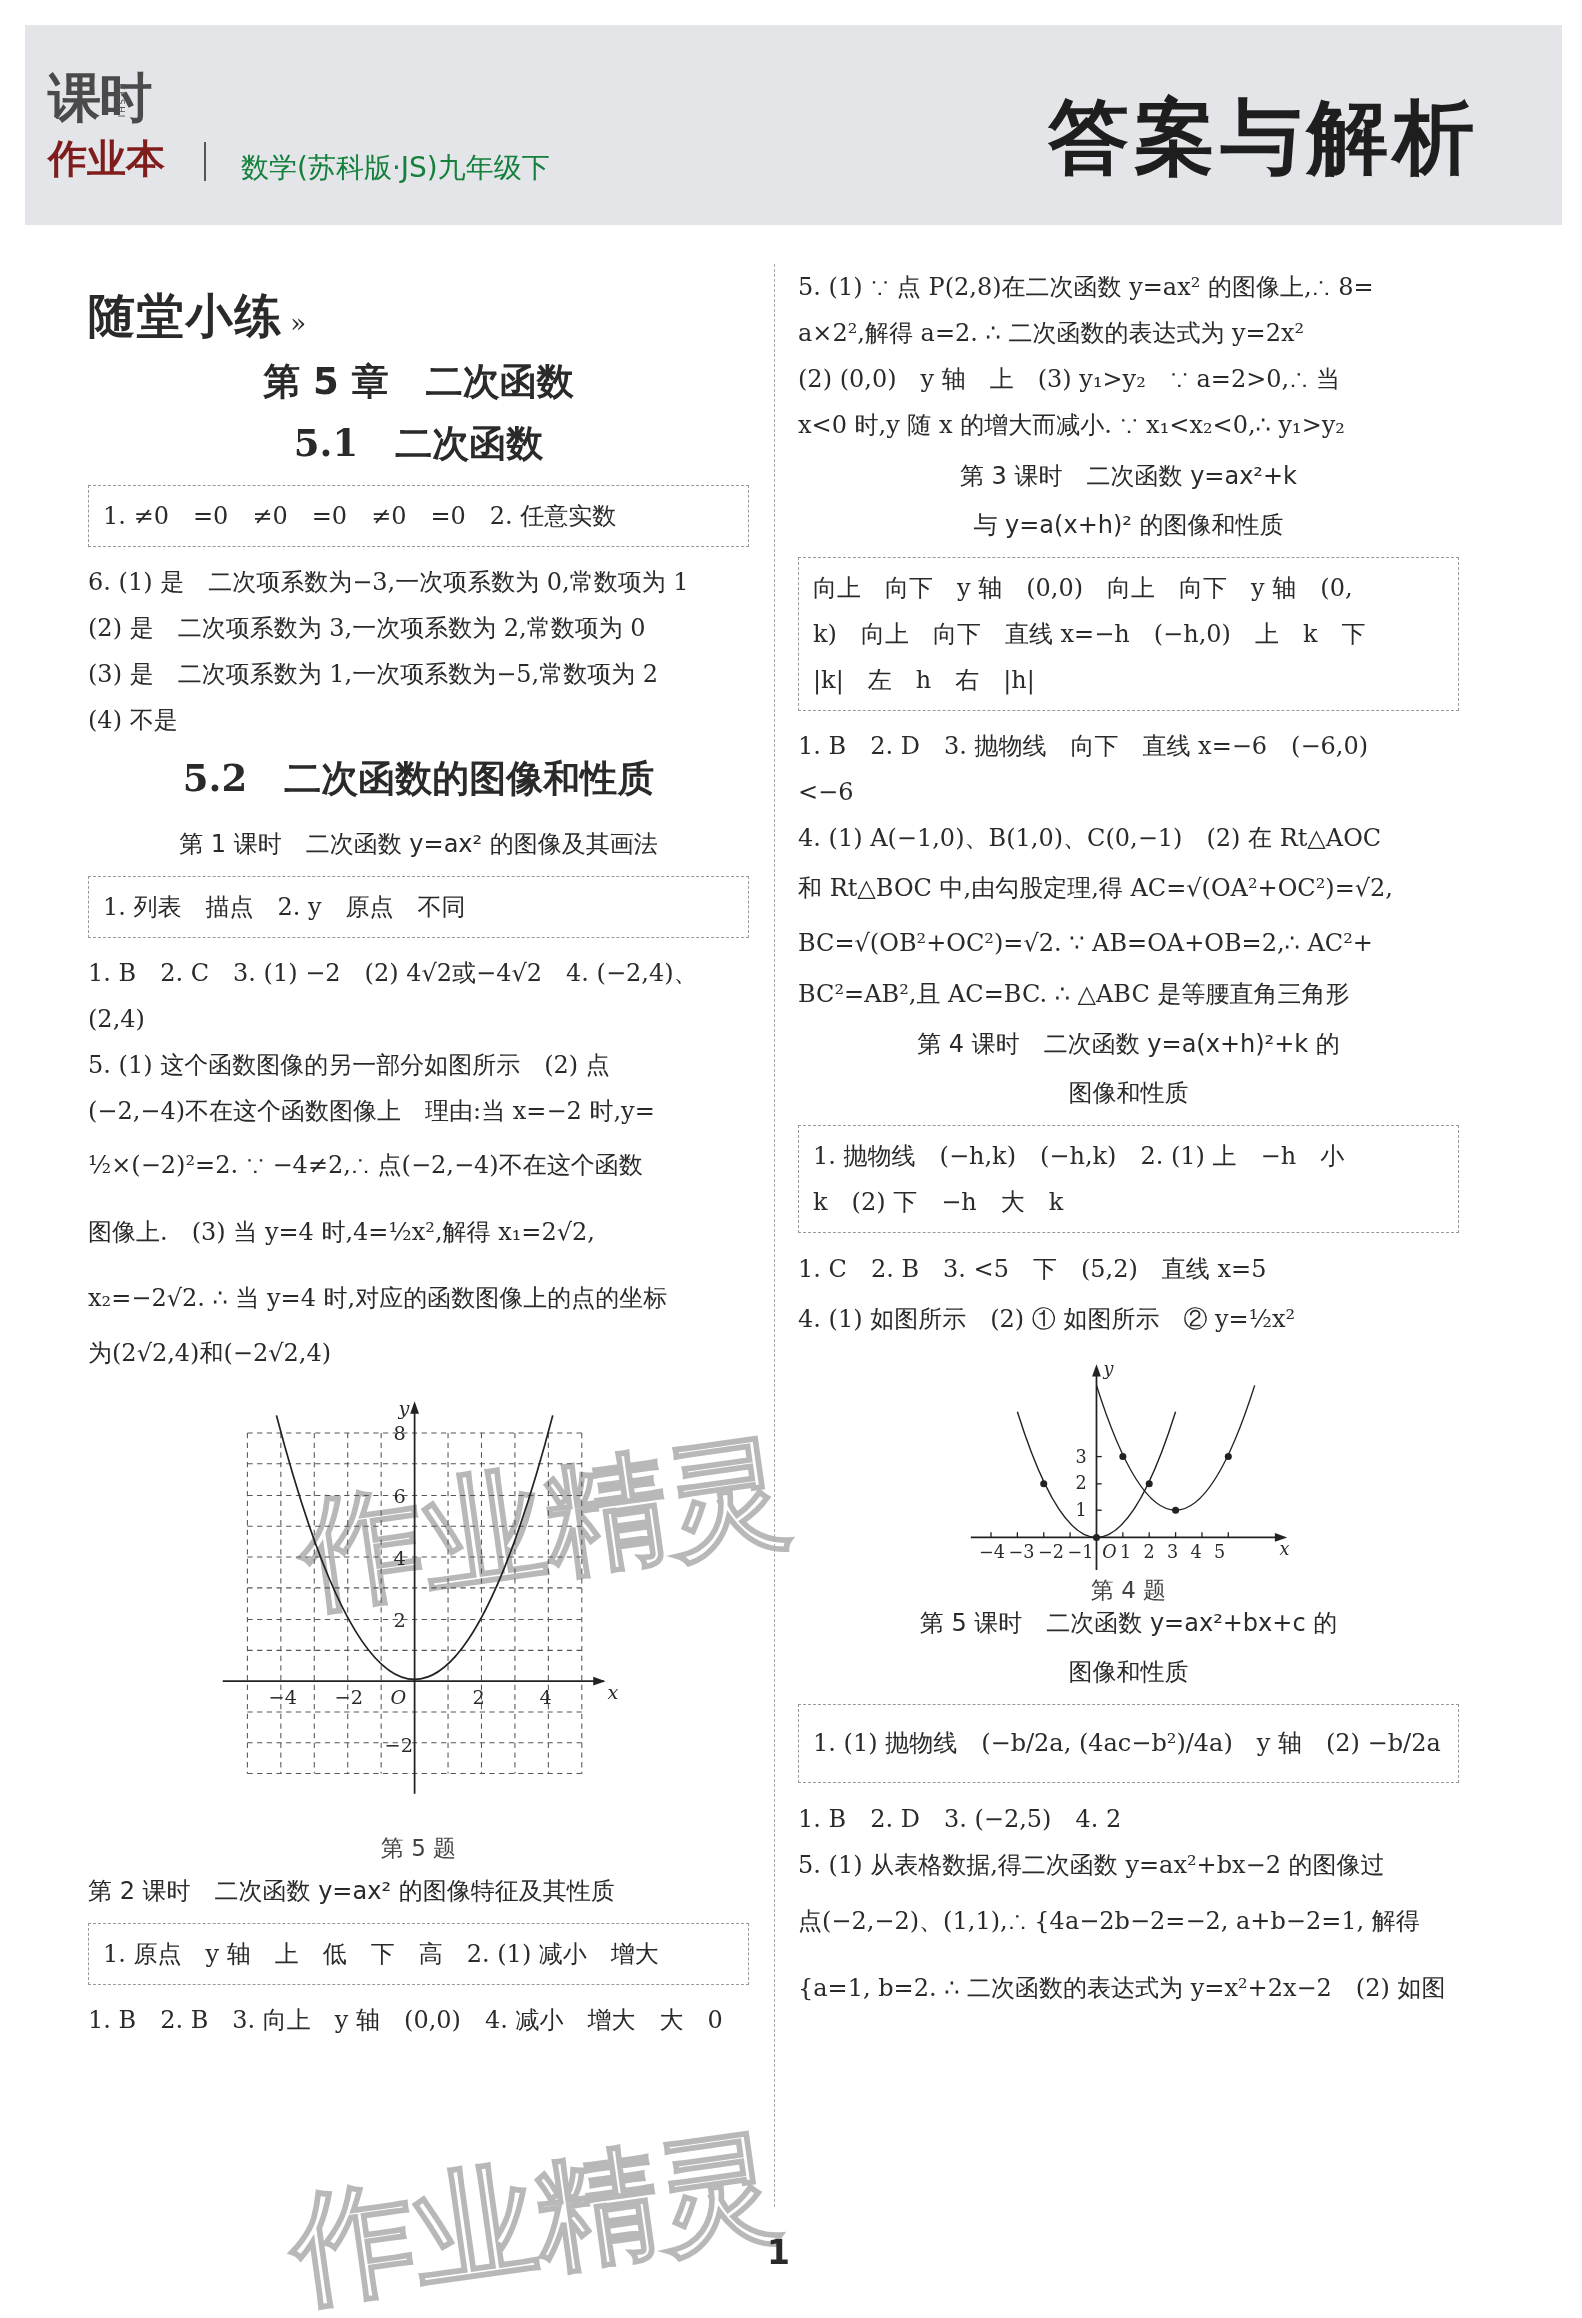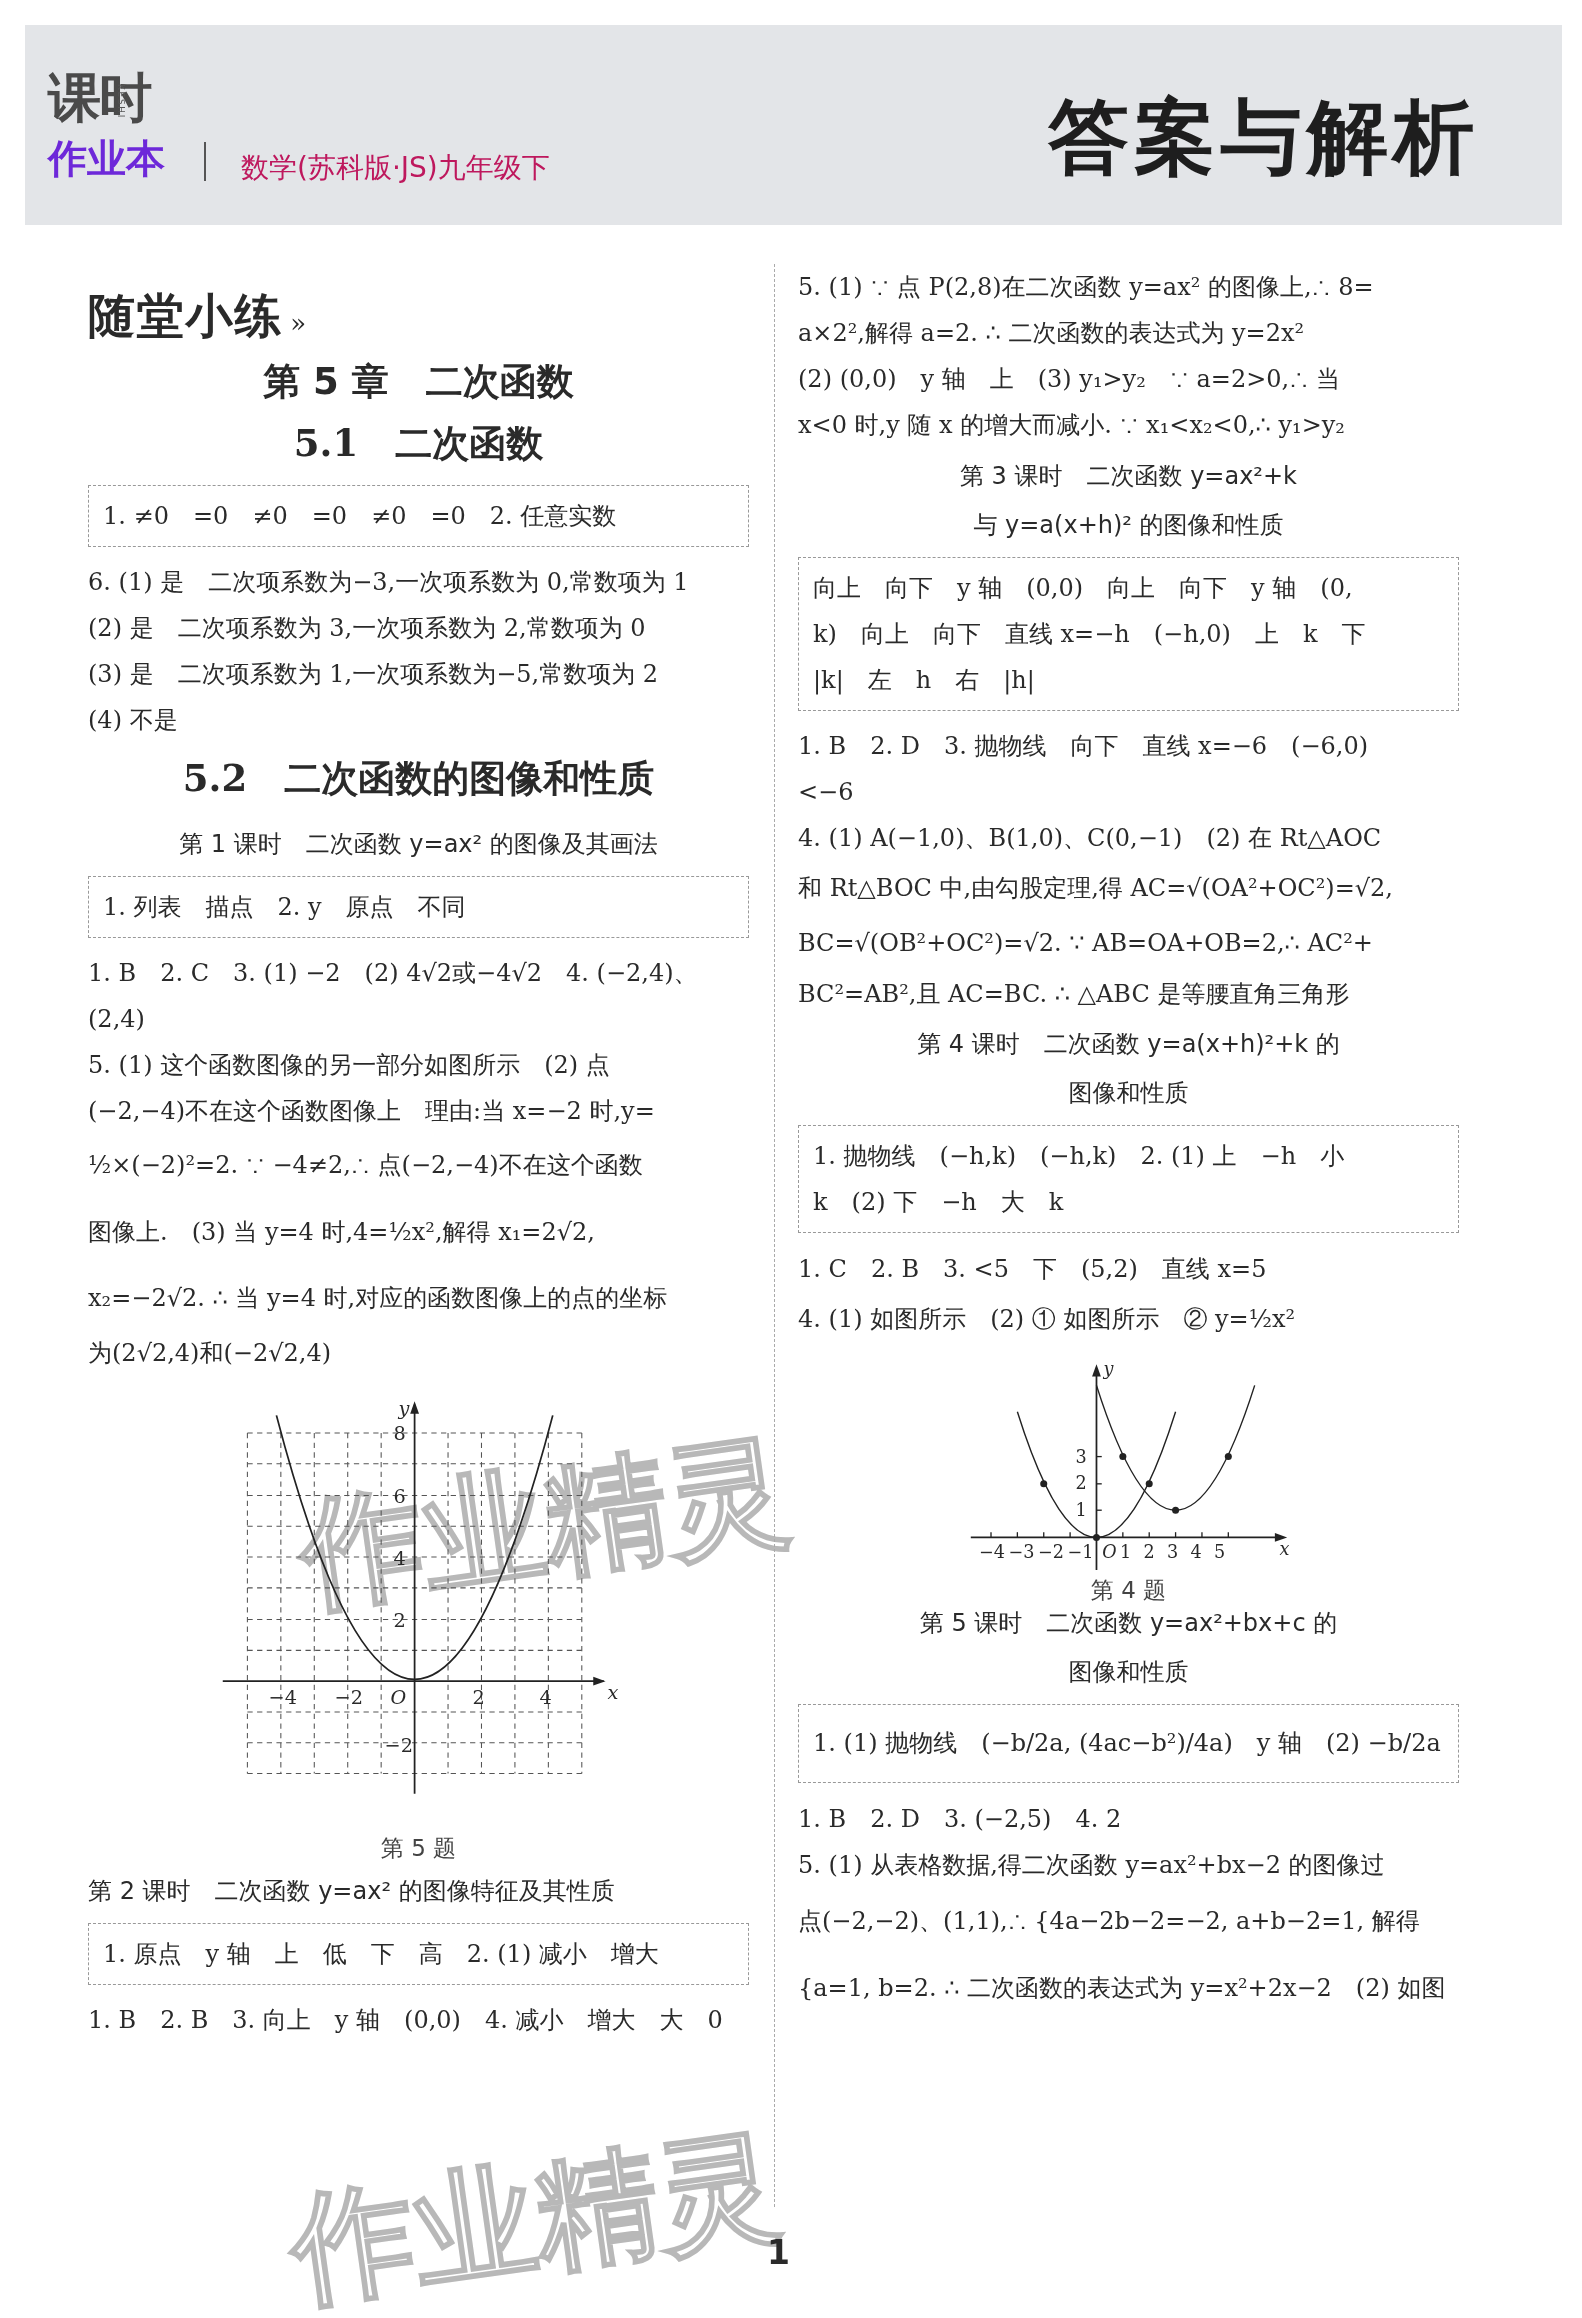--- a/index.html
+++ b/index.html
@@ -1,23 +1,23 @@
 <!DOCTYPE html>
 <html style="font-size:14px"><head>
 <meta charset="utf-8">
 <style>
   html,body{margin:0;padding:0;background:#fff;}
   body{width:1583px;height:2319px;position:relative;overflow:hidden;
        font-family:"DejaVu Serif","Liberation Serif",serif;color:#2a2a2a;}
   .header{position:absolute;left:24.6px;top:24.6px;width:1537px;height:200px;background:#e3e5e8;}
   .logo-top{position:absolute;left:48px;top:63px;font-family:"DejaVu Sans",sans-serif;font-weight:bold;font-size:53px;color:#4a4a4a;letter-spacing:-1.8px;}
   .logo-keshi{position:absolute;left:116px;top:84px;font-family:"DejaVu Sans",sans-serif;font-size:8.8px;color:#555;writing-mode:vertical-rl;letter-spacing:1.8px;}
-  .logo-bottom{position:absolute;left:48px;top:132px;font-family:"DejaVu Sans",sans-serif;font-weight:bold;font-size:39px;color:#6d28d9;text-align:center;}
+  .logo-bottom{position:absolute;left:48px;top:132px;font-family:"DejaVu Sans",sans-serif;font-weight:bold;font-size:39px;color:#7f1d1d;text-align:center;}
   .logo-divider{position:absolute;left:204px;top:142px;width:1.8px;height:39px;background:#555;}
-  .subject{position:absolute;left:241px;top:149px;font-family:"DejaVu Sans",sans-serif;font-size:28px;color:#be185d;}
+  .subject{position:absolute;left:241px;top:149px;font-family:"DejaVu Sans",sans-serif;font-size:28px;color:#15803d;}
   .big-title{position:absolute;left:1002px;top:84px;font-family:"DejaVu Sans",sans-serif;font-weight:bold;font-size:81px;color:#1e1e1e;letter-spacing:5.3px;margin-left:46px;}
   .col{position:absolute;top:264px;}
   .col-left{left:88px;width:661px;}
   .col-right{left:798px;width:661px;}
   .col-sep{position:absolute;left:774px;top:264px;width:0;height:1943px;border-left:1.8px dashed #aaa;}
   .sec-banner{font-family:"DejaVu Serif",serif;font-weight:bold;font-size:47px;margin:21px 0 8.8px 0;letter-spacing:1.8px;}
   .sec-banner .arrows{font-size:26px;font-weight:normal;margin-left:7px;}
   .chapter{text-align:center;font-family:"DejaVu Sans",sans-serif;font-weight:bold;font-size:37px;margin:5.3px 0 12.3px 0;}
   .section{text-align:center;font-family:"DejaVu Serif",serif;font-weight:bold;font-size:37px;margin:10.6px 0 16px 0;}
   .lesson{text-align:center;font-family:"DejaVu Sans",sans-serif;font-size:24px;line-height:49px;margin:3.5px 0 7px 0;}

